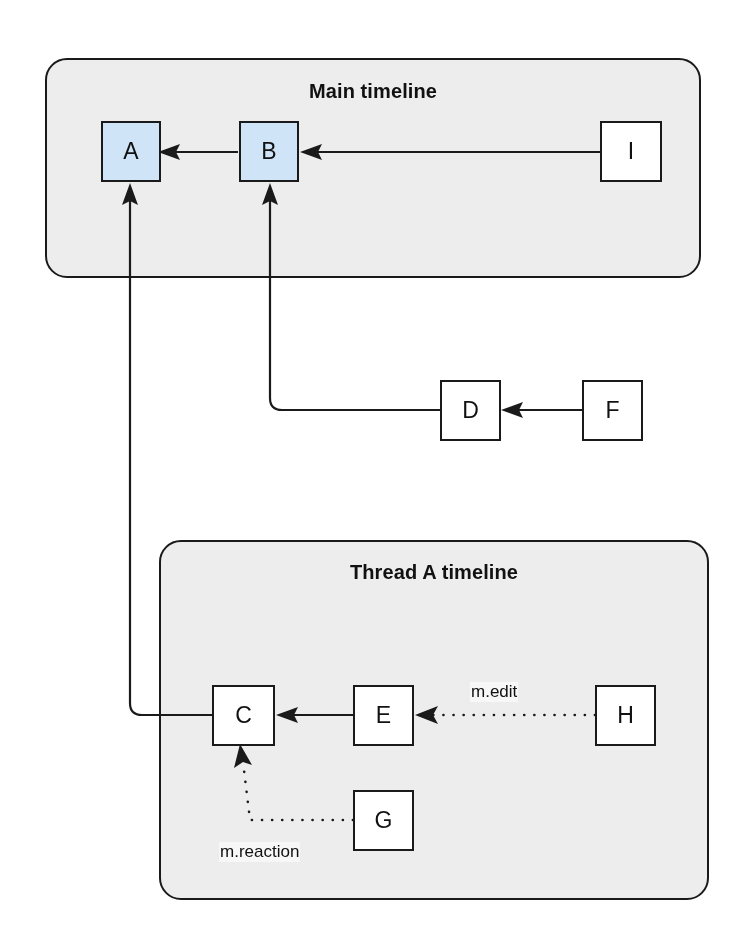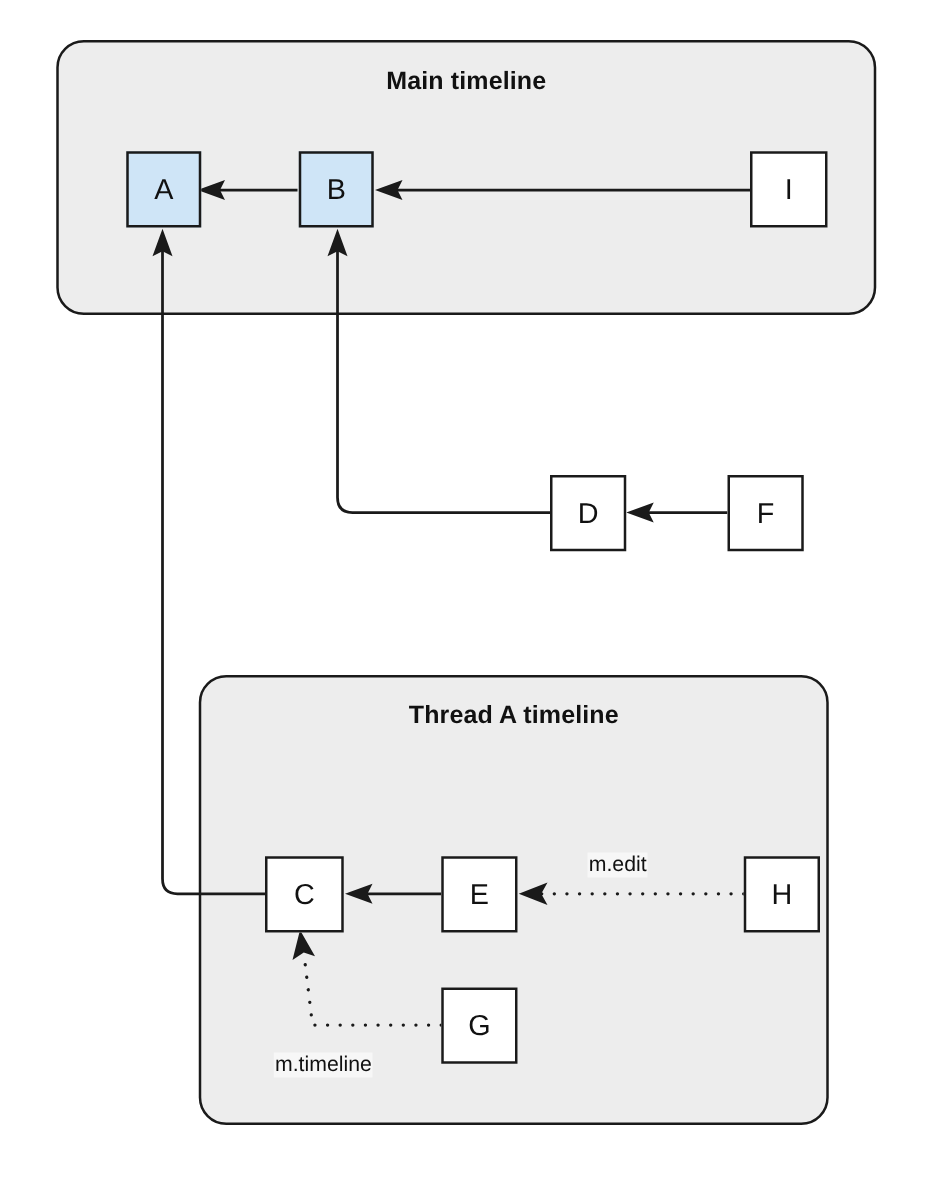--- a/index.html
+++ b/index.html
@@ -80,26 +80,26 @@
     stroke-linecap: round;
     stroke-dasharray: 0.1 10;
   }
   .arrowfill { fill: #1a1a1a; }
 </style>
 </head>
 <body>
 
 <div id="canvas">
 
-  <div class="panel" style="left:45px; top:32px; width:656px; height:220px;padding-left:28px;">
+  <div class="panel" style="left:45px; top:58px; width:656px; height:220px;padding-left:28px;">
     <div class="panel-title" style="top:20px;">Main timeline</div>
   </div>
 
 
-  <div class="panel" style="left:159px; top:540px; width:504px; height:360px;">
+  <div class="panel" style="left:159px; top:540px; width:550px; height:360px;">
     <div class="panel-title" style="top:19px;">Thread A timeline</div>
   </div>
 
   <svg class="wires" viewBox="0 0 756 942" xmlns="http://www.w3.org/2000/svg">
 
     <g>
       <line class="wire" x1="238" y1="152" x2="172" y2="152"></line>
       <polygon class="arrowfill" points="158,152 180,144 176,152 180,160"></polygon>
     </g>
 
@@ -170,15 +170,15 @@
   <div class="node" style="left:595px; top:685px; width:61px; height:61px;">
     <span>H</span>
   </div>
 
   <div class="node" style="left:353px; top:790px; width:61px; height:61px;">
     <span>G</span>
   </div>
 
   <div class="edge-label" style="left:470px; top:682px;">m.edit</div>
 
-  <div class="edge-label" style="left:219px; top:842px;">m.timeline</div>
+  <div class="edge-label" style="left:219px; top:842px;">m.reaction</div>
 
 </div>
 
 </body></html>

